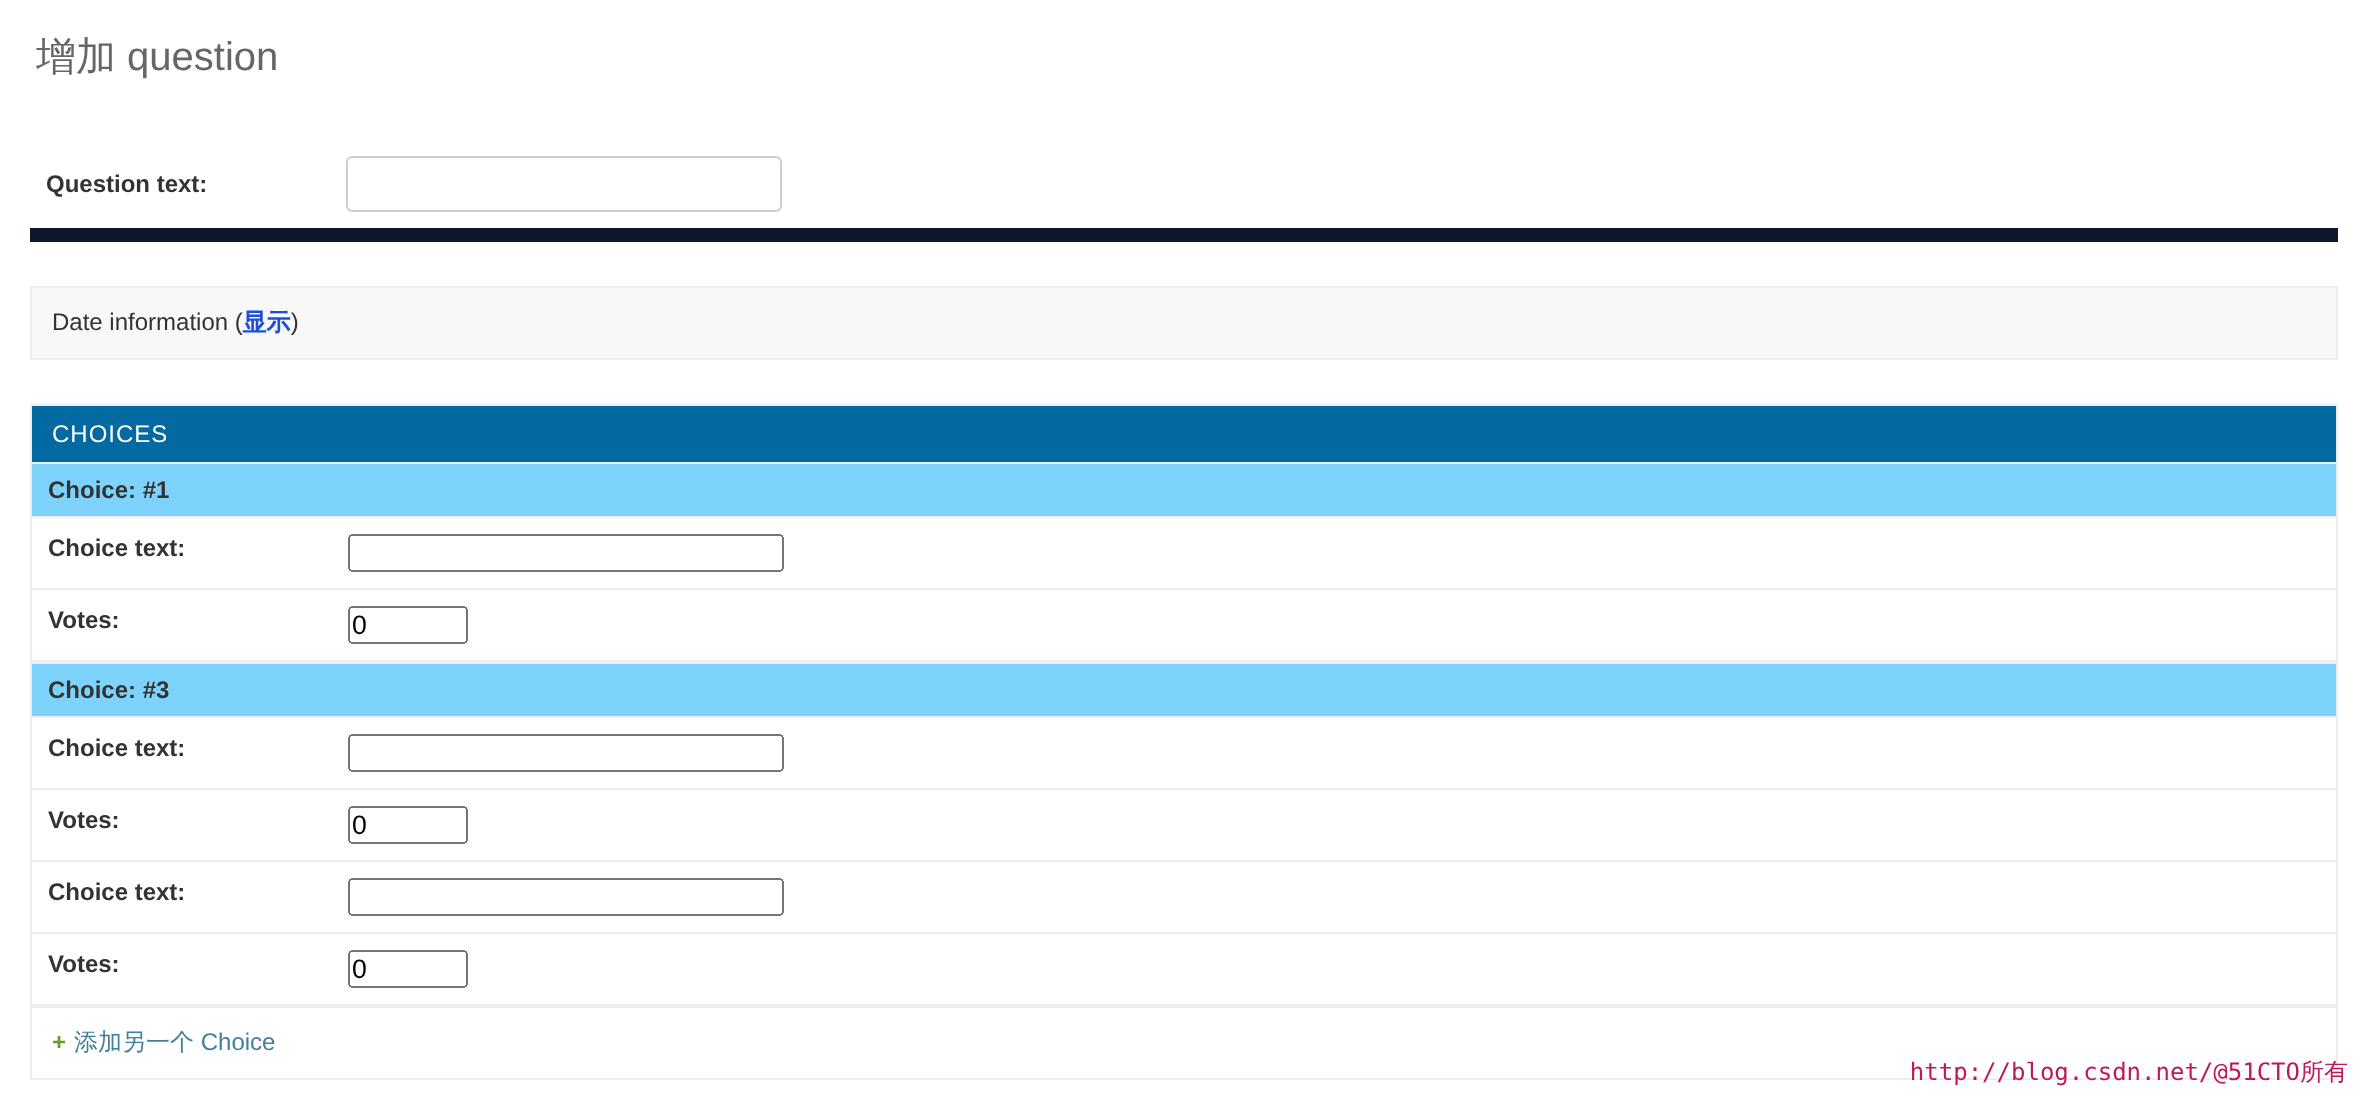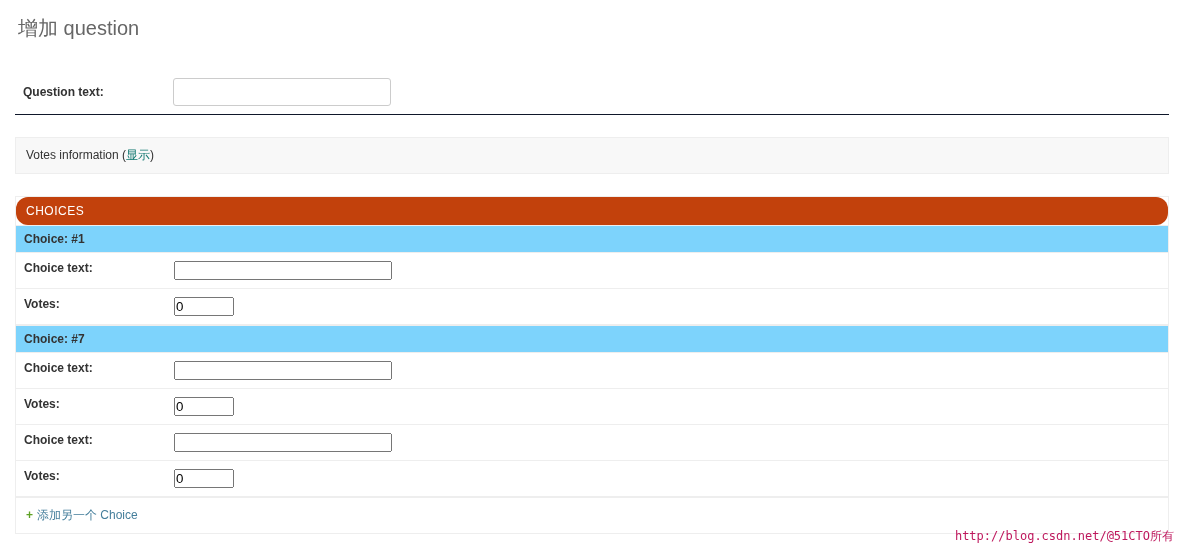--- a/index.html
+++ b/index.html
@@ -18,21 +18,21 @@
       font-size: 20px;
       font-weight: 300;
       color: #666;
       margin-bottom: 28px;
       padding-left: 3px;
     }
     .form-row {
       display: flex;
       align-items: center;
       padding: 8px 0 8px 8px;
-      border-bottom: 1px solid #0f172a;
+      border-bottom: 7px solid #0f172a;
     }
     .form-row label {
       width: 150px;
       font-weight: bold;
       font-size: 12px;
       color: #333;
       padding-right: 10px;
     }
     .form-row input[type="text"] {
       height: 28px;
@@ -50,36 +50,36 @@
     }
     .fieldset-collapsed {
       background: #f8f8f8;
       border: 1px solid #eee;
       padding: 9px 10px;
       font-size: 12px;
       color: #333;
       margin-top: 22px;
     }
     .fieldset-collapsed a {
-      color: #0f766e;
+      color: #1d4ed8;
       text-decoration: none;
+      font-weight: bold;
     }
     .inline-group {
       margin-top: 22px;
       border: 1px solid #eee;
     }
     .inline-header {
-      background: #c2410c;
+      background: #0369a1;
       color: #fff;
       font-size: 12px;
       font-weight: 400;
       padding: 7px 10px;
       text-transform: uppercase;
       letter-spacing: 0.5px;
-      border-radius: 12px;
     }
     .inline-related-header {
       background: #7dd3fc;
       border-top: 1px solid #eee;
       border-bottom: 1px solid #eee;
       padding: 6px 8px;
       font-size: 12px;
       font-weight: bold;
       color: #333;
     }
@@ -129,38 +129,38 @@
 <body>
 
 <h1 class="page-title">增加 question</h1>
 
 <div class="form-row">
   <label>Question text:</label>
   <input type="text" class="input-wide" value="" style="">
 </div>
 
 <div class="fieldset-collapsed">
-  <span>Votes information</span>
+  <span>Date information</span>
   <span> (</span><a href="#">显示</a><span>)</span>
 </div>
 
 <div class="inline-group">
   <div class="inline-header">CHOICES</div>
 
   <div class="inline-related-header">Choice: #1</div>
   <div class="inline-row">
     <label>Choice text:</label>
     <input type="text" class="input-wide" value="" style="">
   </div>
   <div class="inline-row">
     <label>Votes:</label>
     <input type="text" class="input-small" value="0" style="">
   </div>
 
-  <div class="inline-related-header">Choice: #7</div>
+  <div class="inline-related-header">Choice: #3</div>
   <div class="inline-row">
     <label>Choice text:</label>
     <input type="text" class="input-wide" value="" style="">
   </div>
   <div class="inline-row">
     <label>Votes:</label>
     <input type="text" class="input-small" value="0" style="">
   </div>
 
   <div class="inline-row">

